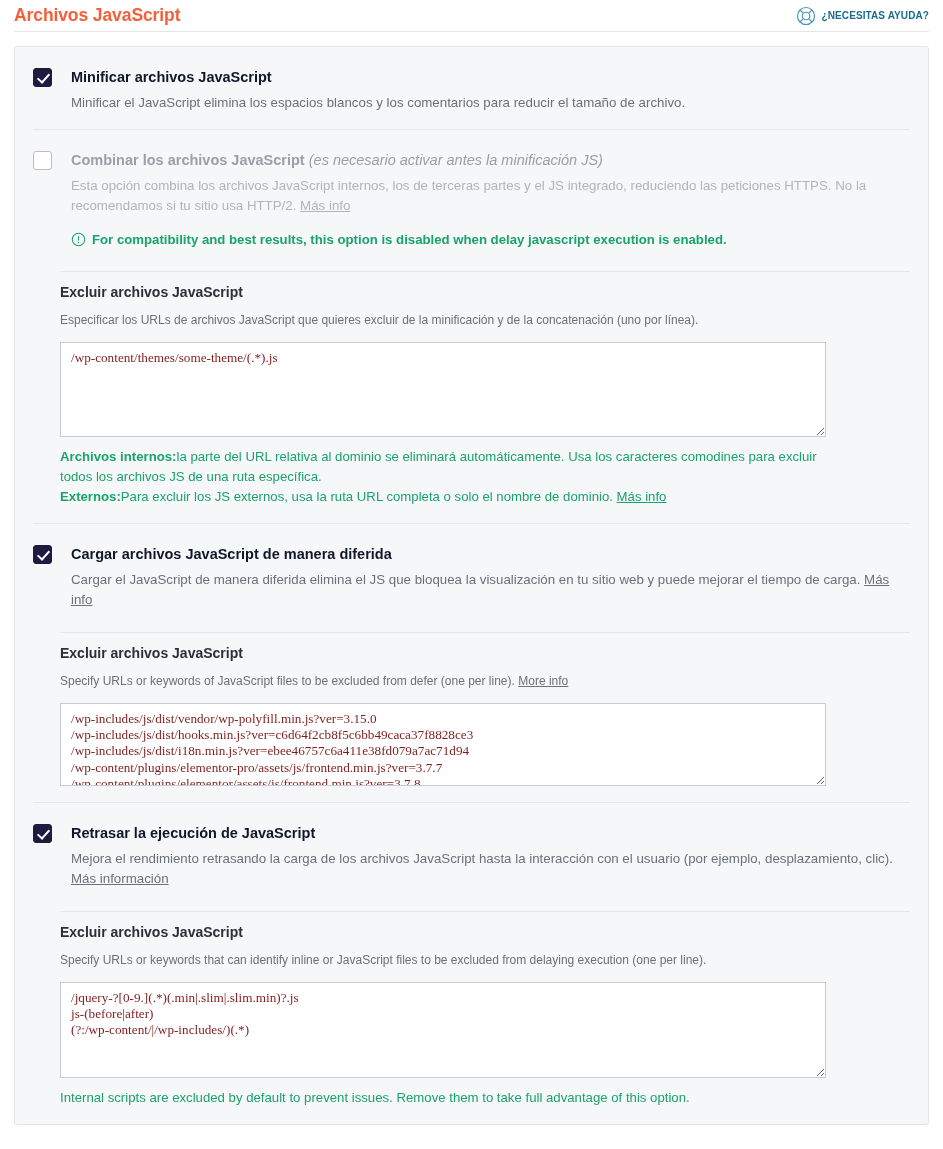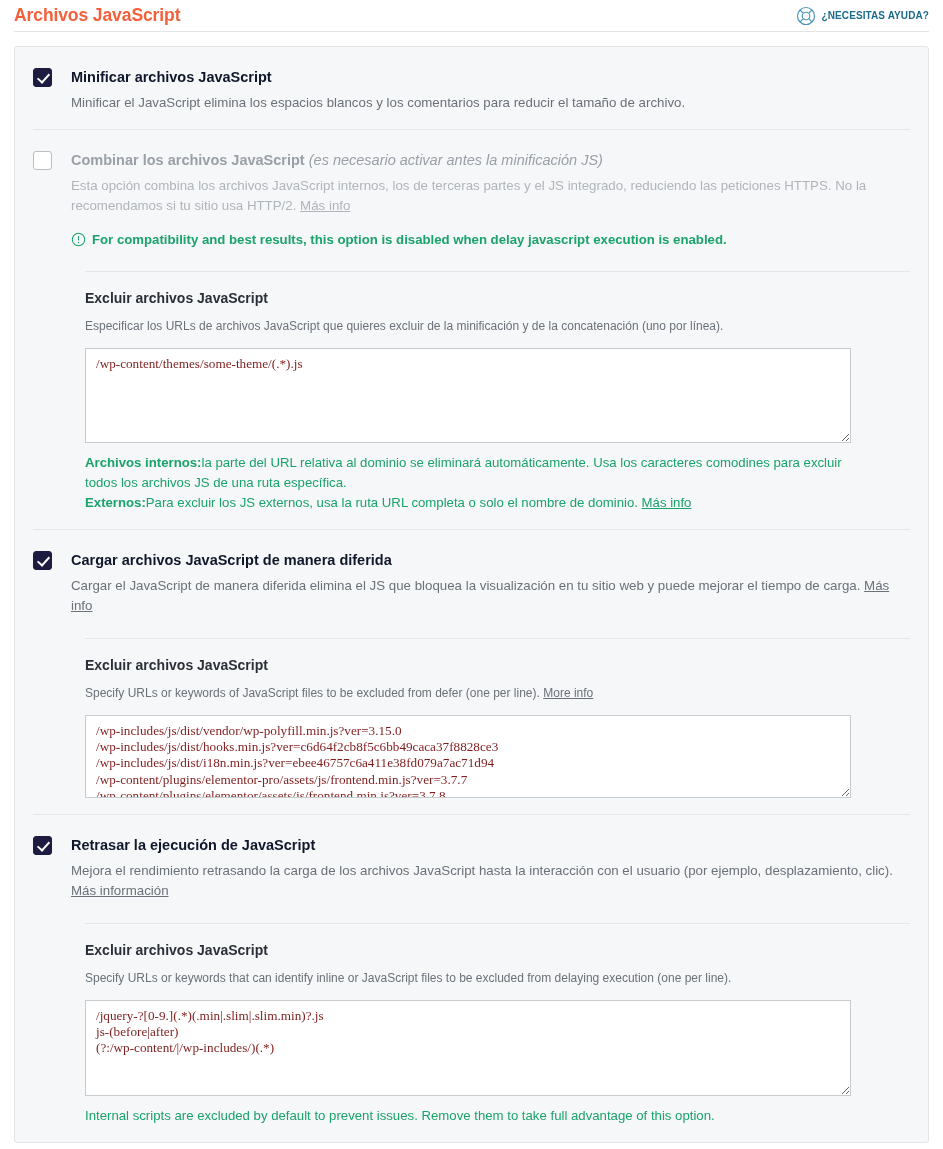--- a/index.html
+++ b/index.html
@@ -120,23 +120,23 @@
     color: #1aa36a;
     font-size: 13.2px;
     line-height: 19px;
     margin-top: 14px;
     font-weight: bold;
   }
   .notice svg { flex: 0 0 15px; margin-top: 2px; }
 
   
   .subfield {
-    margin-left: 52px;
+    margin-left: 27px;
     margin-top: 22px;
-    padding-top: 16px;
+    padding-top: 10px;
     border-top: 1px solid #e4e6e9;
   }
 
   .field-label {
     font-size: 14px;
     font-weight: bold;
     color: #2b2f38;
     line-height: 20px;
     margin-bottom: 8px;
   }

